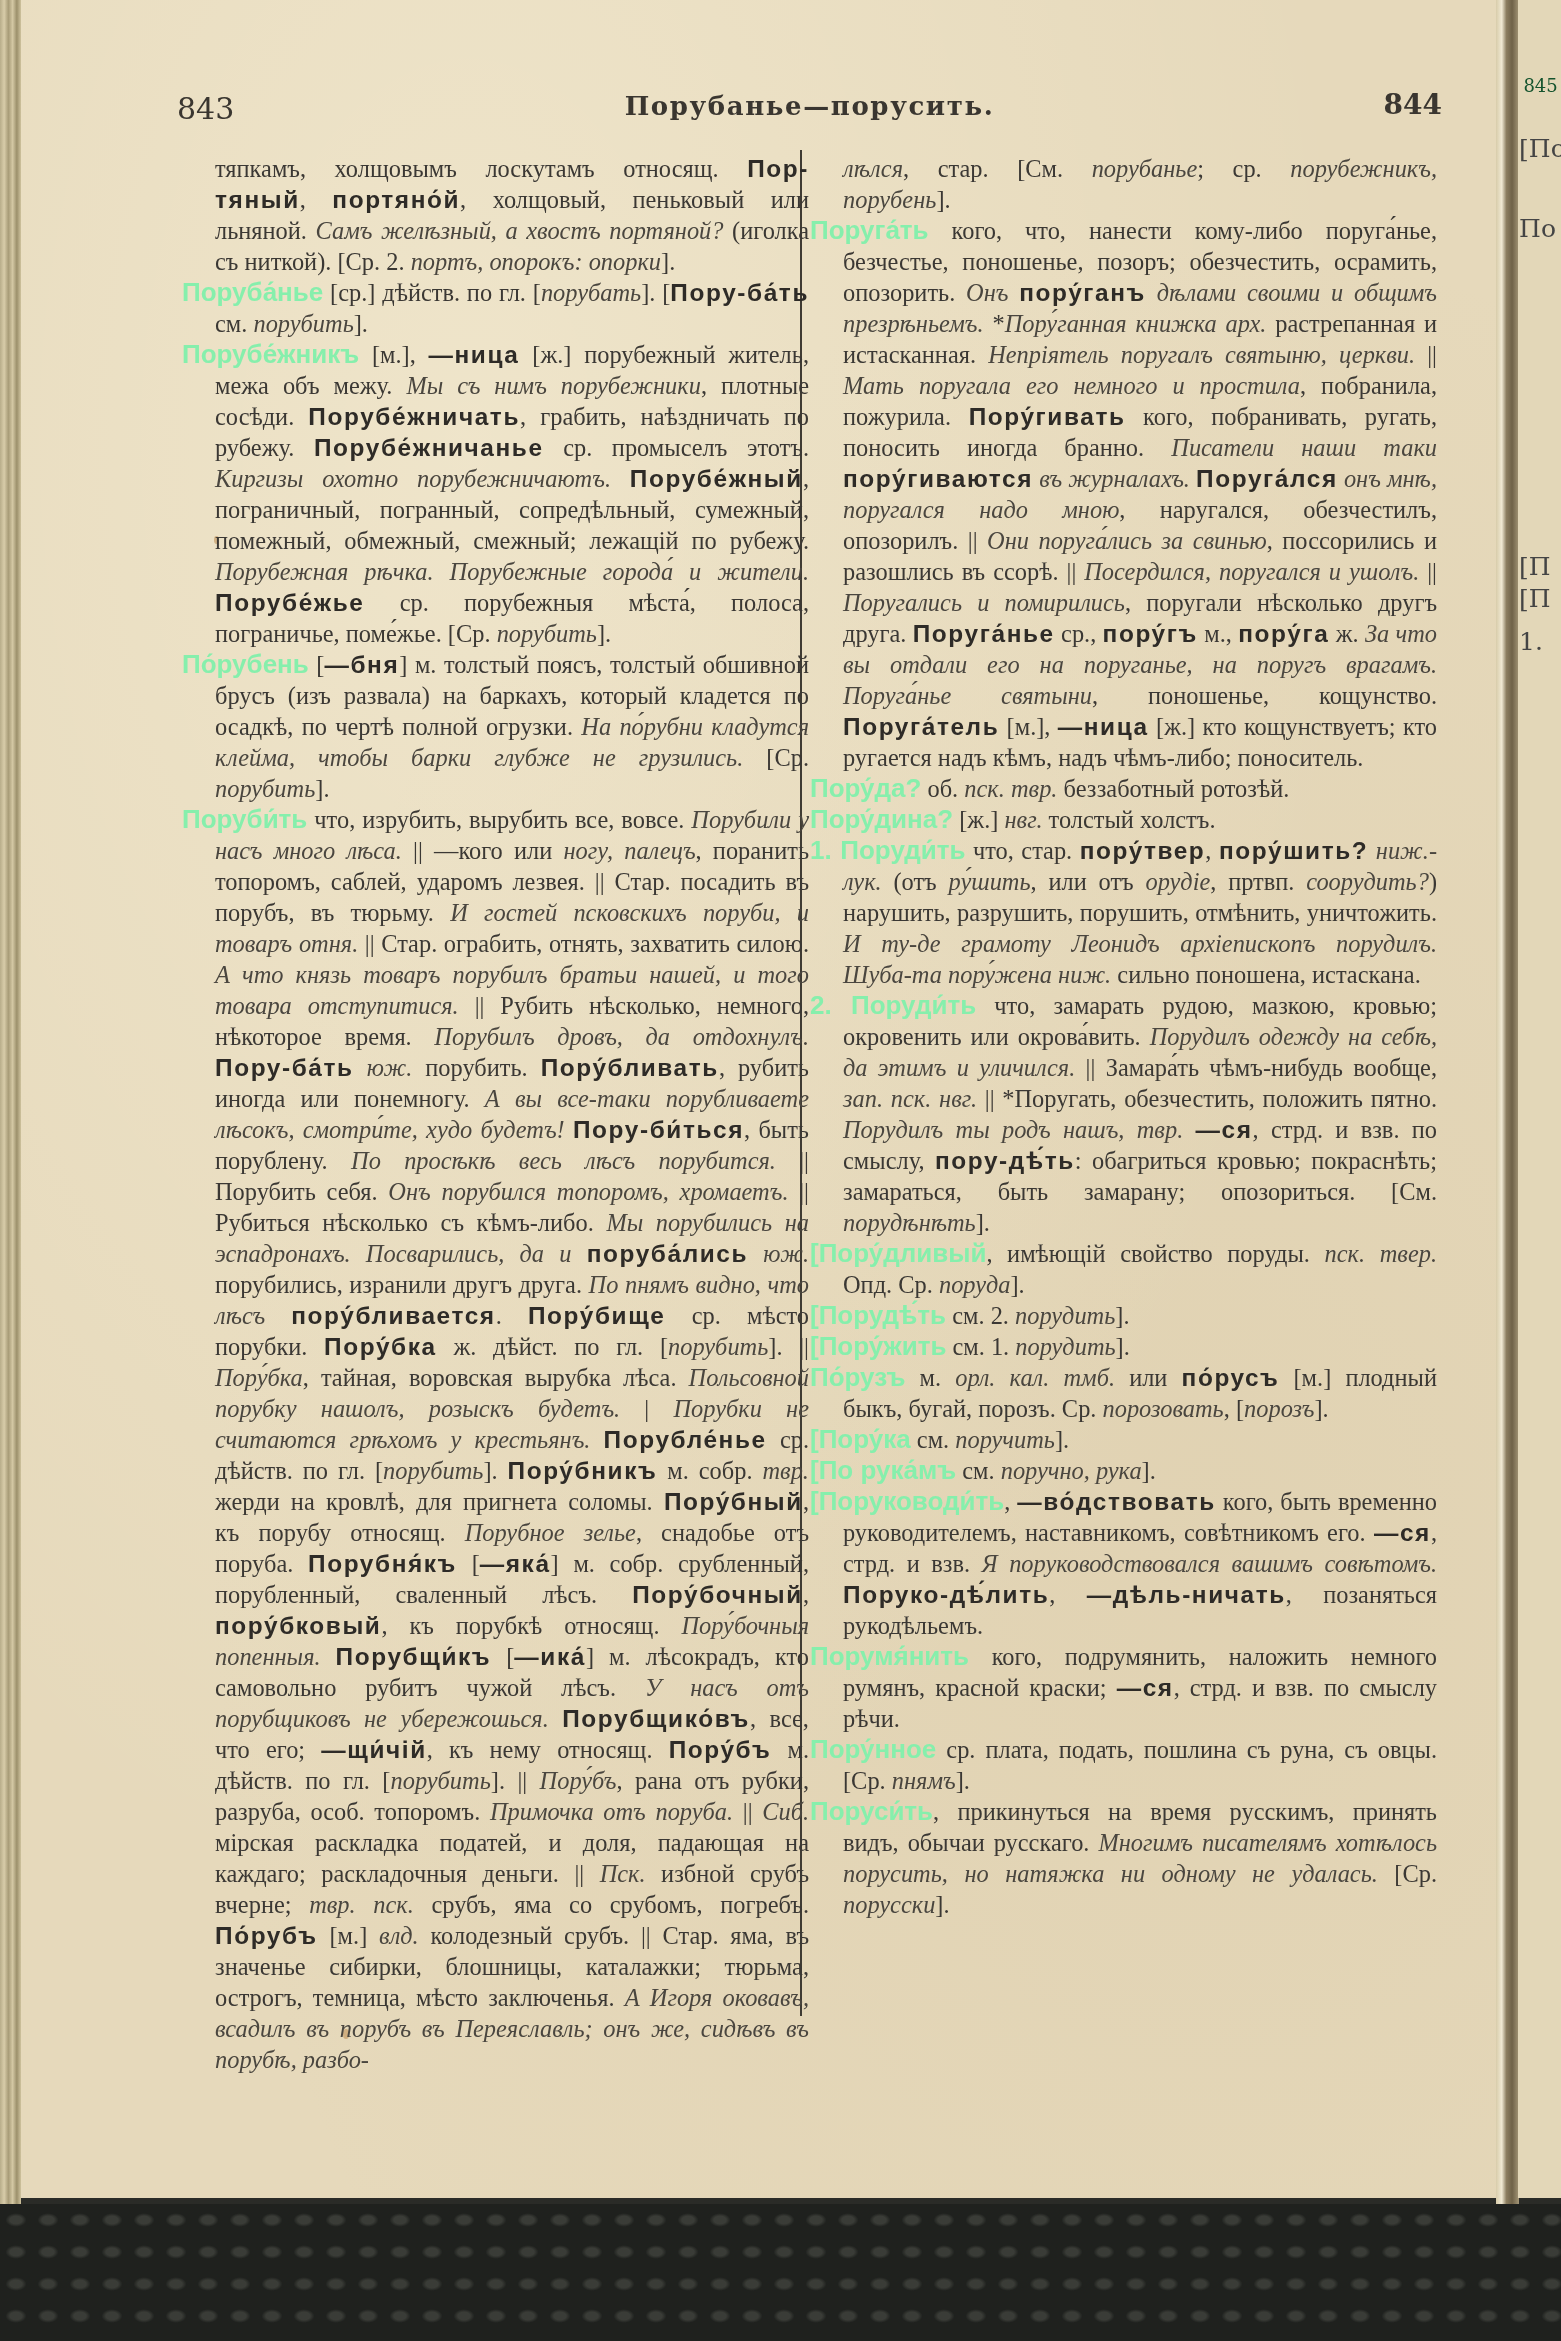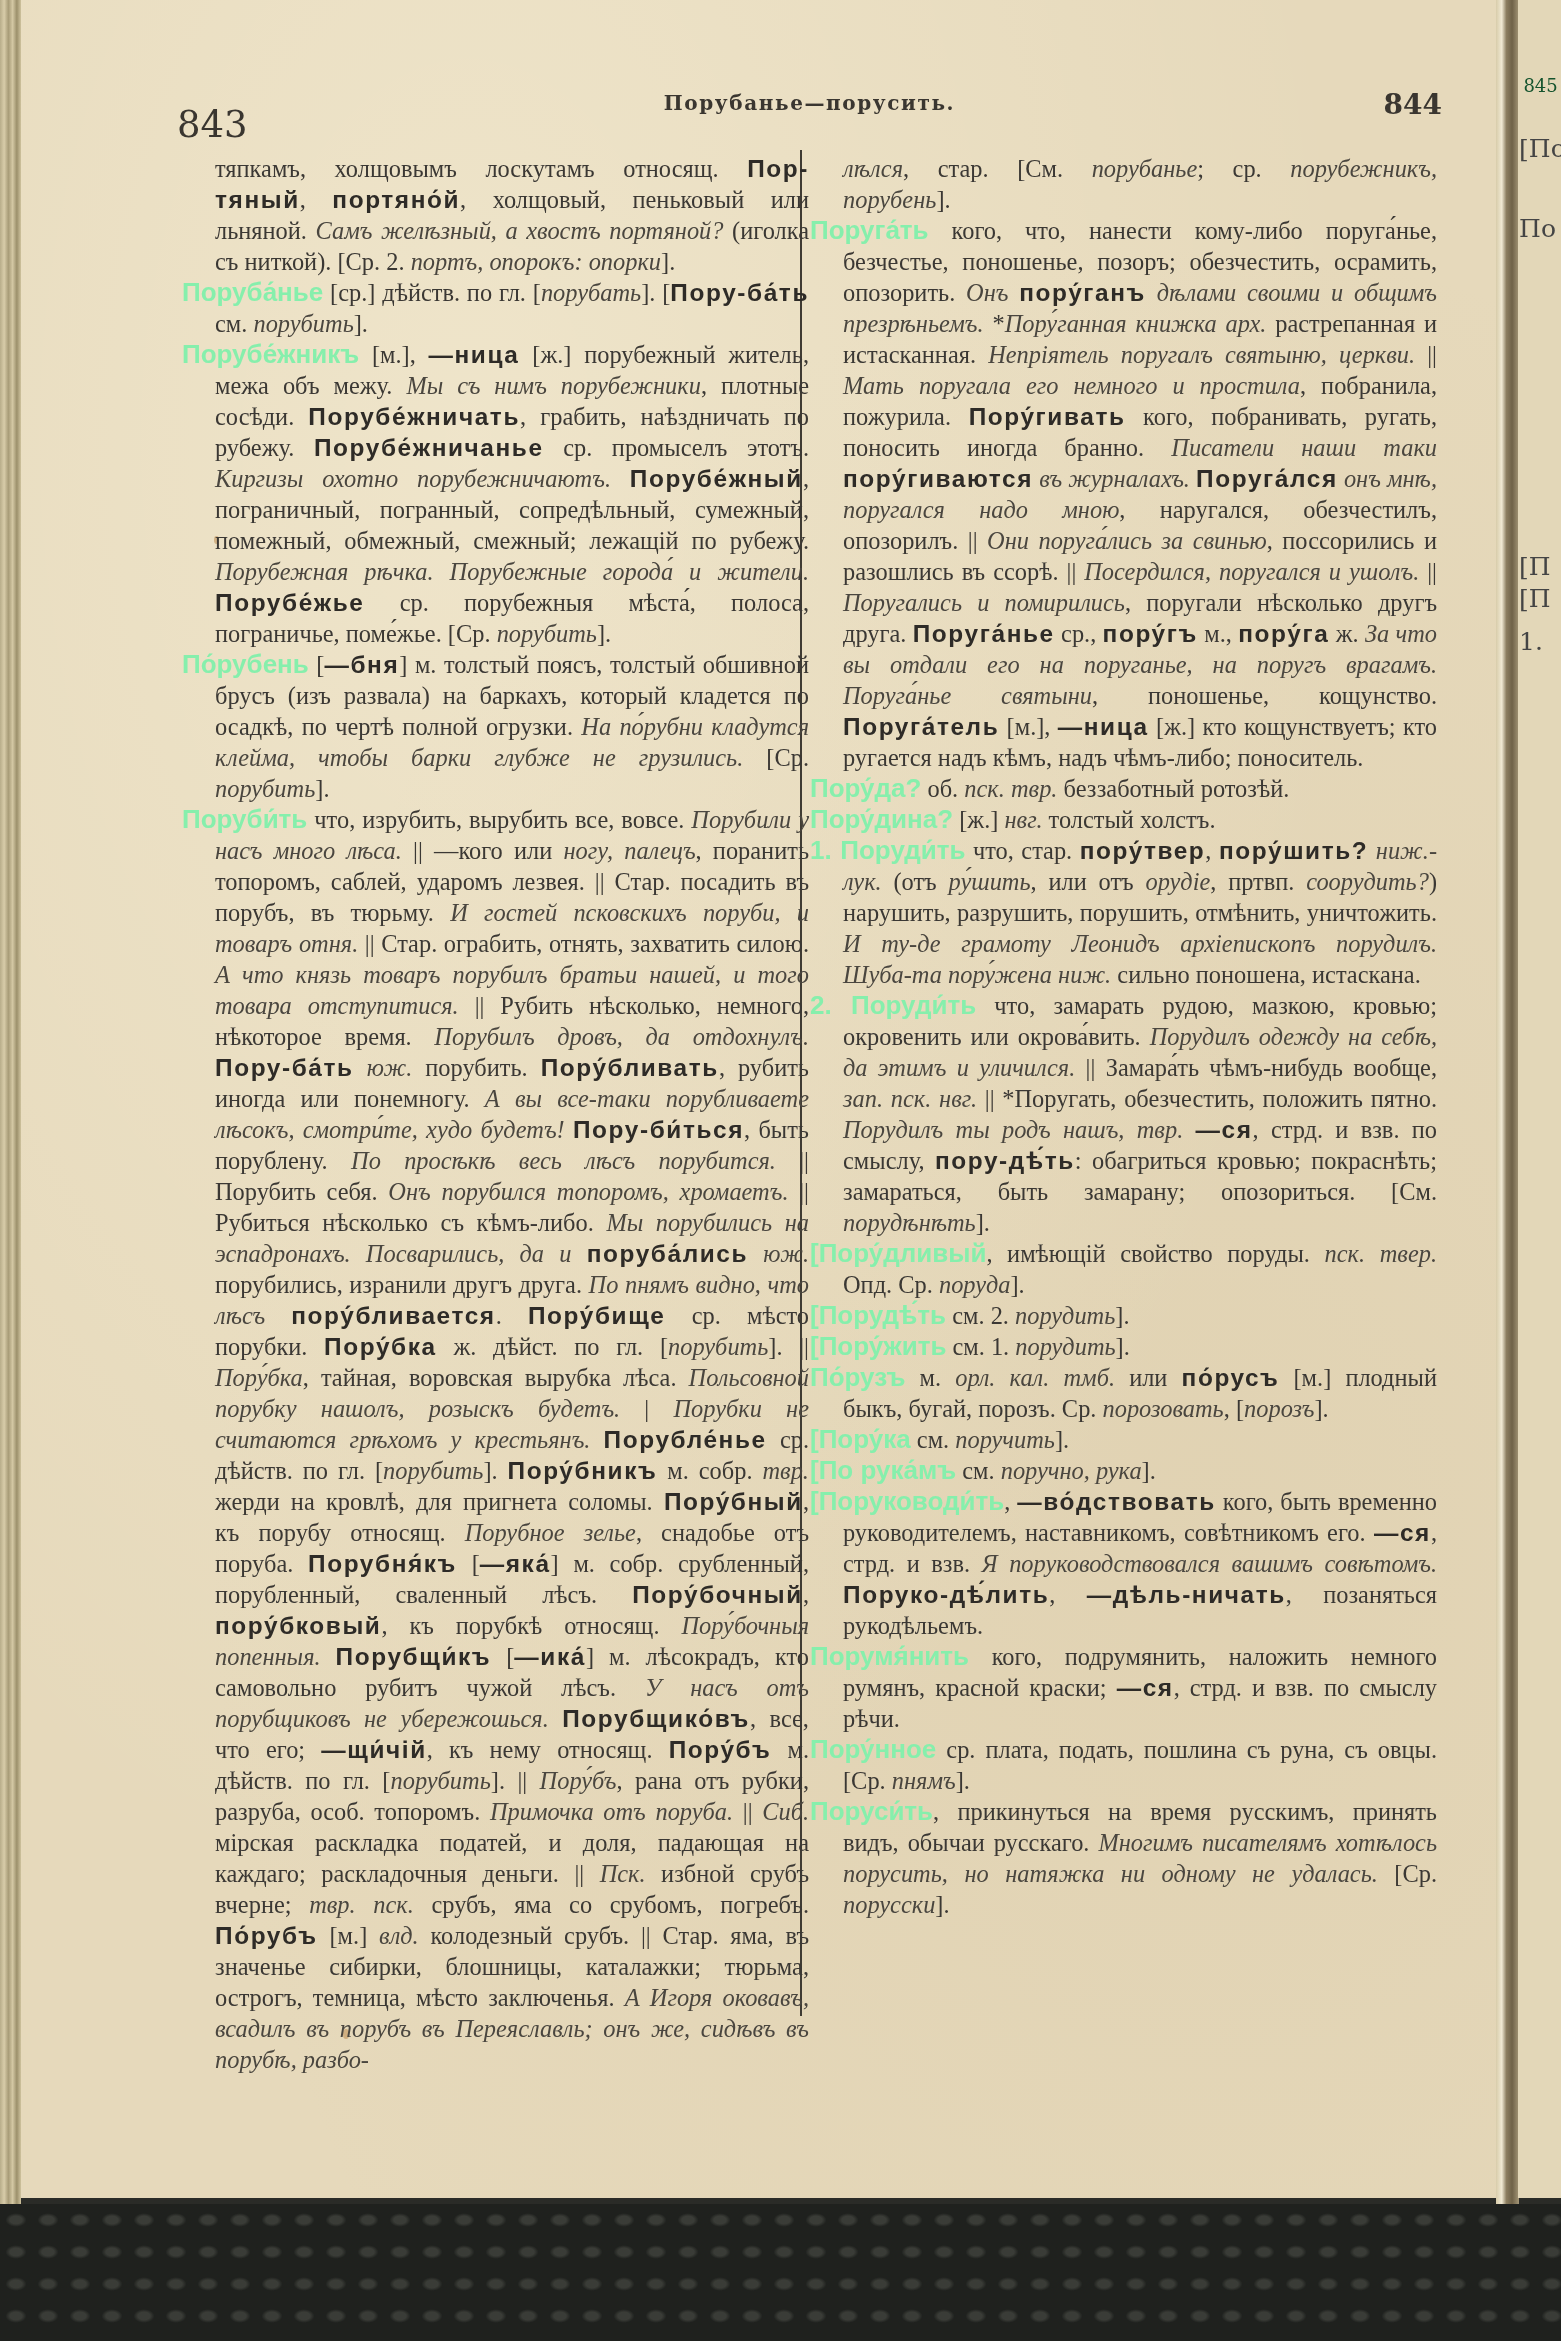--- a/index.html
+++ b/index.html
@@ -33,22 +33,22 @@
     position:absolute; left:0; top:2204px; width:1561px; height:138px;
     background-color:#1f211e;
     background-image:
       radial-gradient(ellipse 15px 9.7px at 16px 16px, #3a3c37 40%, rgba(0,0,0,0) 70%);
     background-size:32px 32px;
   }
   .header {
     position:absolute; top:88px; left:177px; width:1265px; height:38px;
     color:#3a3630;
   }
-  .header .pl { position:absolute; left:0; top:15px; font-size:37px; }
-  .header .title { position:absolute; left:0; right:0; text-align:center; top:3.2px; font-size:20px; letter-spacing:1.6px; font-weight:bold; }
+  .header .pl { position:absolute; left:0; top:3px; font-size:30px; }
+  .header .title { position:absolute; left:0; right:0; text-align:center; top:3.2px; font-size:26px; letter-spacing:1.6px; font-weight:bold; }
   .header .pr { position:absolute; right:0; top:0; font-size:28px; font-weight:bold; }
   .column {
     position:absolute; top:136px; width:627px;
     font-family:"Liberation Serif", serif;
     font-size:24.4px; line-height:31px;
     color:#3b3834;
     text-align:justify;
     margin-top:17px;
   }
   .col-left { left:182px; }

